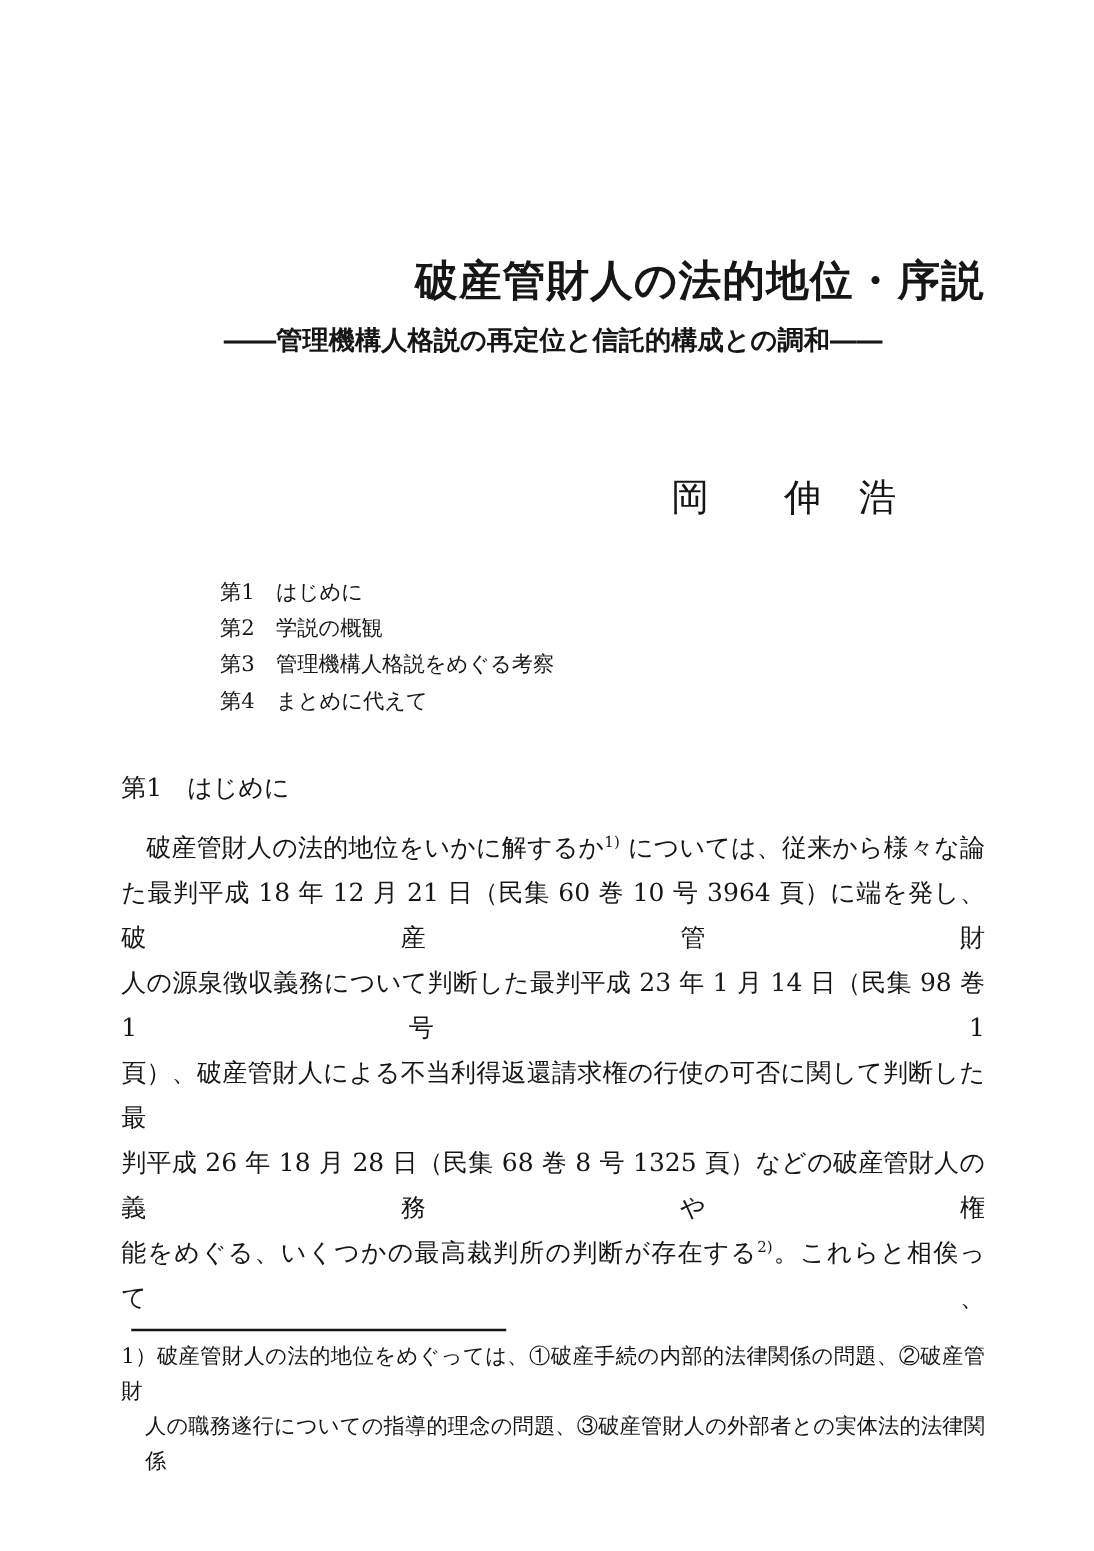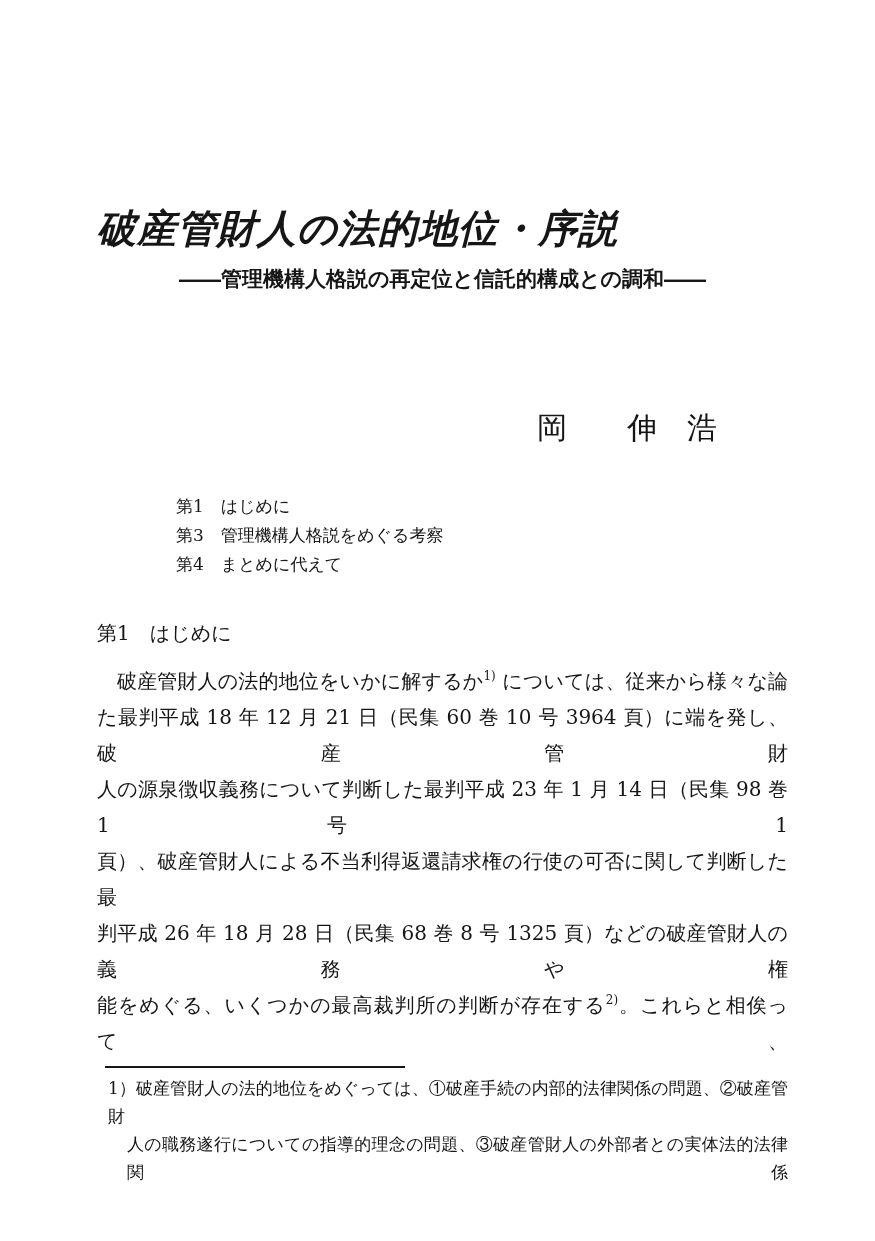--- a/index.html
+++ b/index.html
@@ -12,41 +12,39 @@
     position: relative;
     width: 875px;
     height: 1241px;
     margin: 0 auto;
     background: #ffffff;
     padding: 0 87px 0 97px;
     overflow: hidden;
   }
   .title {
     margin-top: 203px;
-    text-align: left;
-    font-size: 39px;
+    text-align: right;
+    font-size: 34px;
     font-weight: bold;
     line-height: 1.3;
     letter-spacing: 1px;
-    font-style: italic;
   }
   .subtitle {
     margin-top: 11px;
     text-align: center;
     font-size: 21px;
     font-weight: bold;
     line-height: 1.3;
   }
   .author {
-    margin-top: 119px;
+    margin-top: 94px;
     text-align: right;
     padding-right: 71px;
     font-size: 30px;
     line-height: 1.3;
-    font-family: Liberation Mono, monospace;
   }
   .toc {
     margin-top: 42px;
     padding-left: 79px;
     font-size: 17px;
     line-height: 29px;
   }
   .section-heading {
     margin-top: 40px;
     font-size: 20px;
@@ -76,37 +74,37 @@
     border-top: 2px solid #161616;
   }
   .footnotes {
     margin-top: 6px;
     font-size: 17px;
     line-height: 28px;
   }
   .fn-line {
     text-align: justify;
     text-align-last: justify;
-    margin-left: 11px;
   }
   .fn-line.cont { padding-left: 19px; }
 </style>
 </head>
 <body>
 
 <div class="page">
 
   <h1 class="title">破産管財人の法的地位・序説</h1>
 
   <div class="subtitle">――管理機構人格説の再定位と信託的構成との調和――</div>
 
   <div class="author">岡　　伸　浩</div>
 
   <div class="toc">
     <div class="toc-item">第1　はじめに</div>
+    <div class="toc-item">第2　学説の概観</div>
     <div class="toc-item">第3　管理機構人格説をめぐる考察</div>
     <div class="toc-item">第4　まとめに代えて</div>
   </div>
 
   <h2 class="section-heading">第1　はじめに</h2>
 
   <div class="body-para">
     <div class="body-line indent"><span>破産管財人の法的地位をいかに解するか</span><sup class="fn-ref">1)</sup> <span>については、従来から様々な論</span></div>
     <div class="body-line">た最判平成 18 年 12 月 21 日（民集 60 巻 10 号 3964 頁）に端を発し、破産管財</div>
     <div class="body-line">人の源泉徴収義務について判断した最判平成 23 年 1 月 14 日（民集 98 巻 1 号 1</div>

